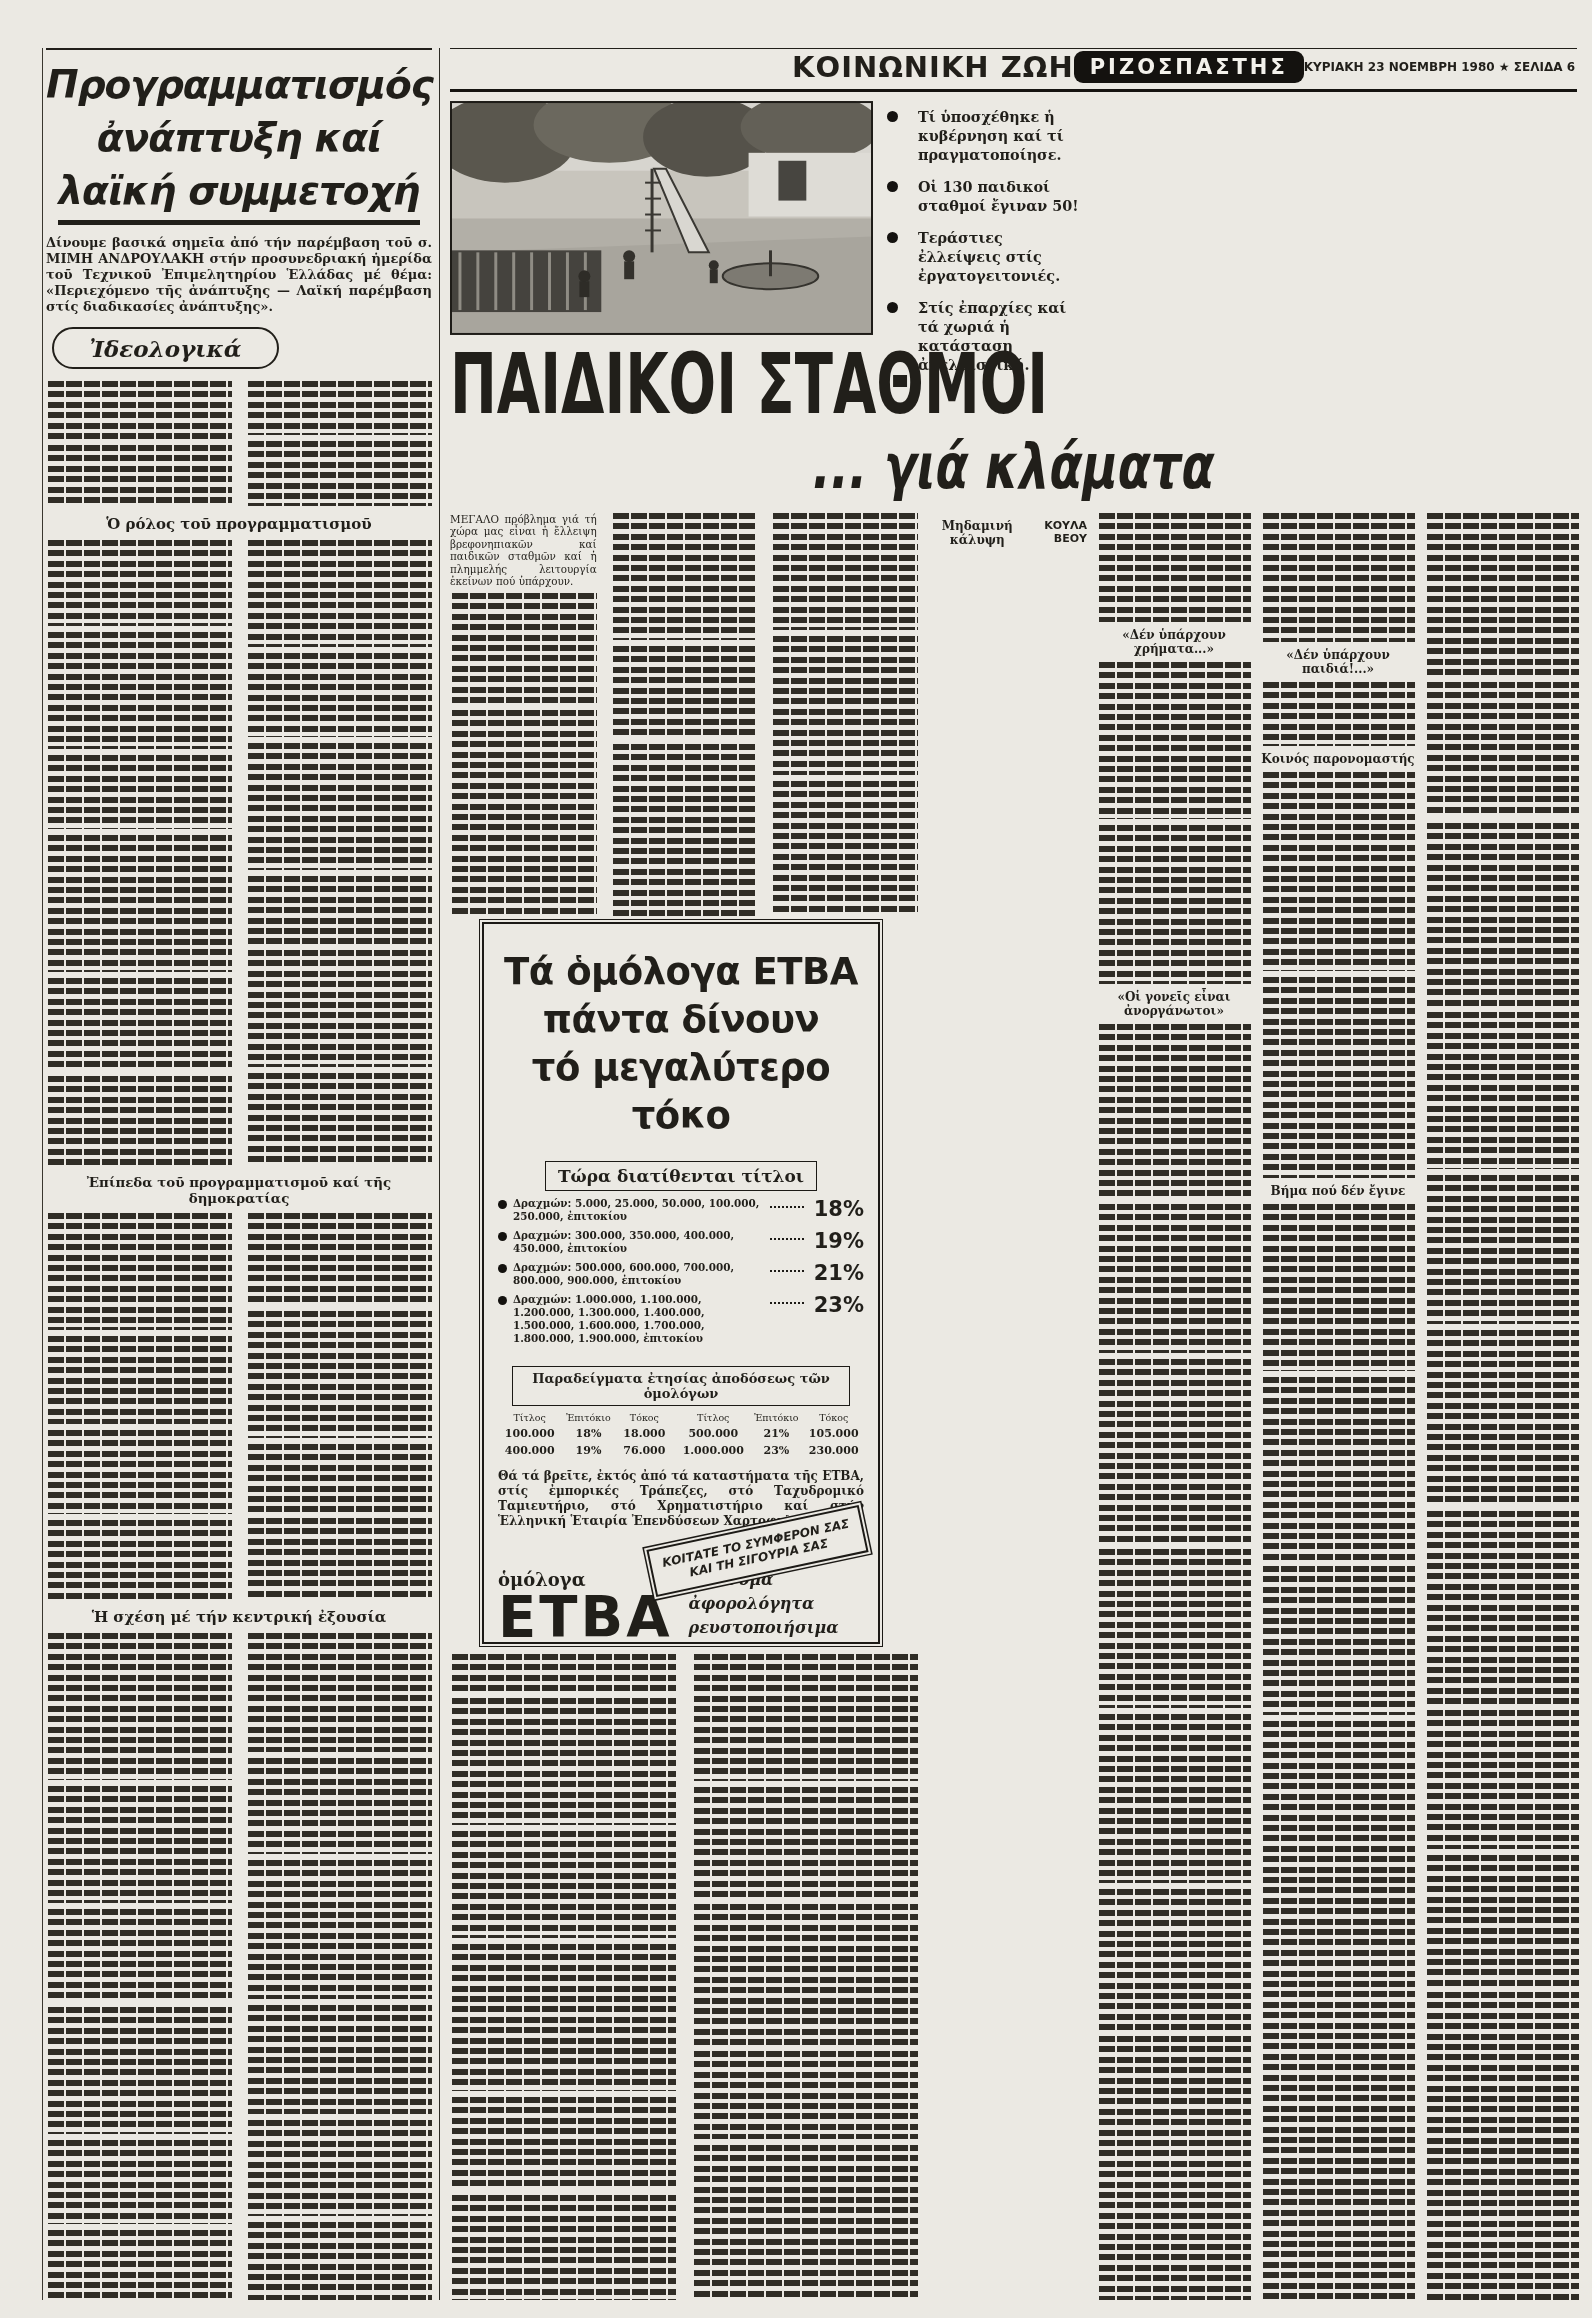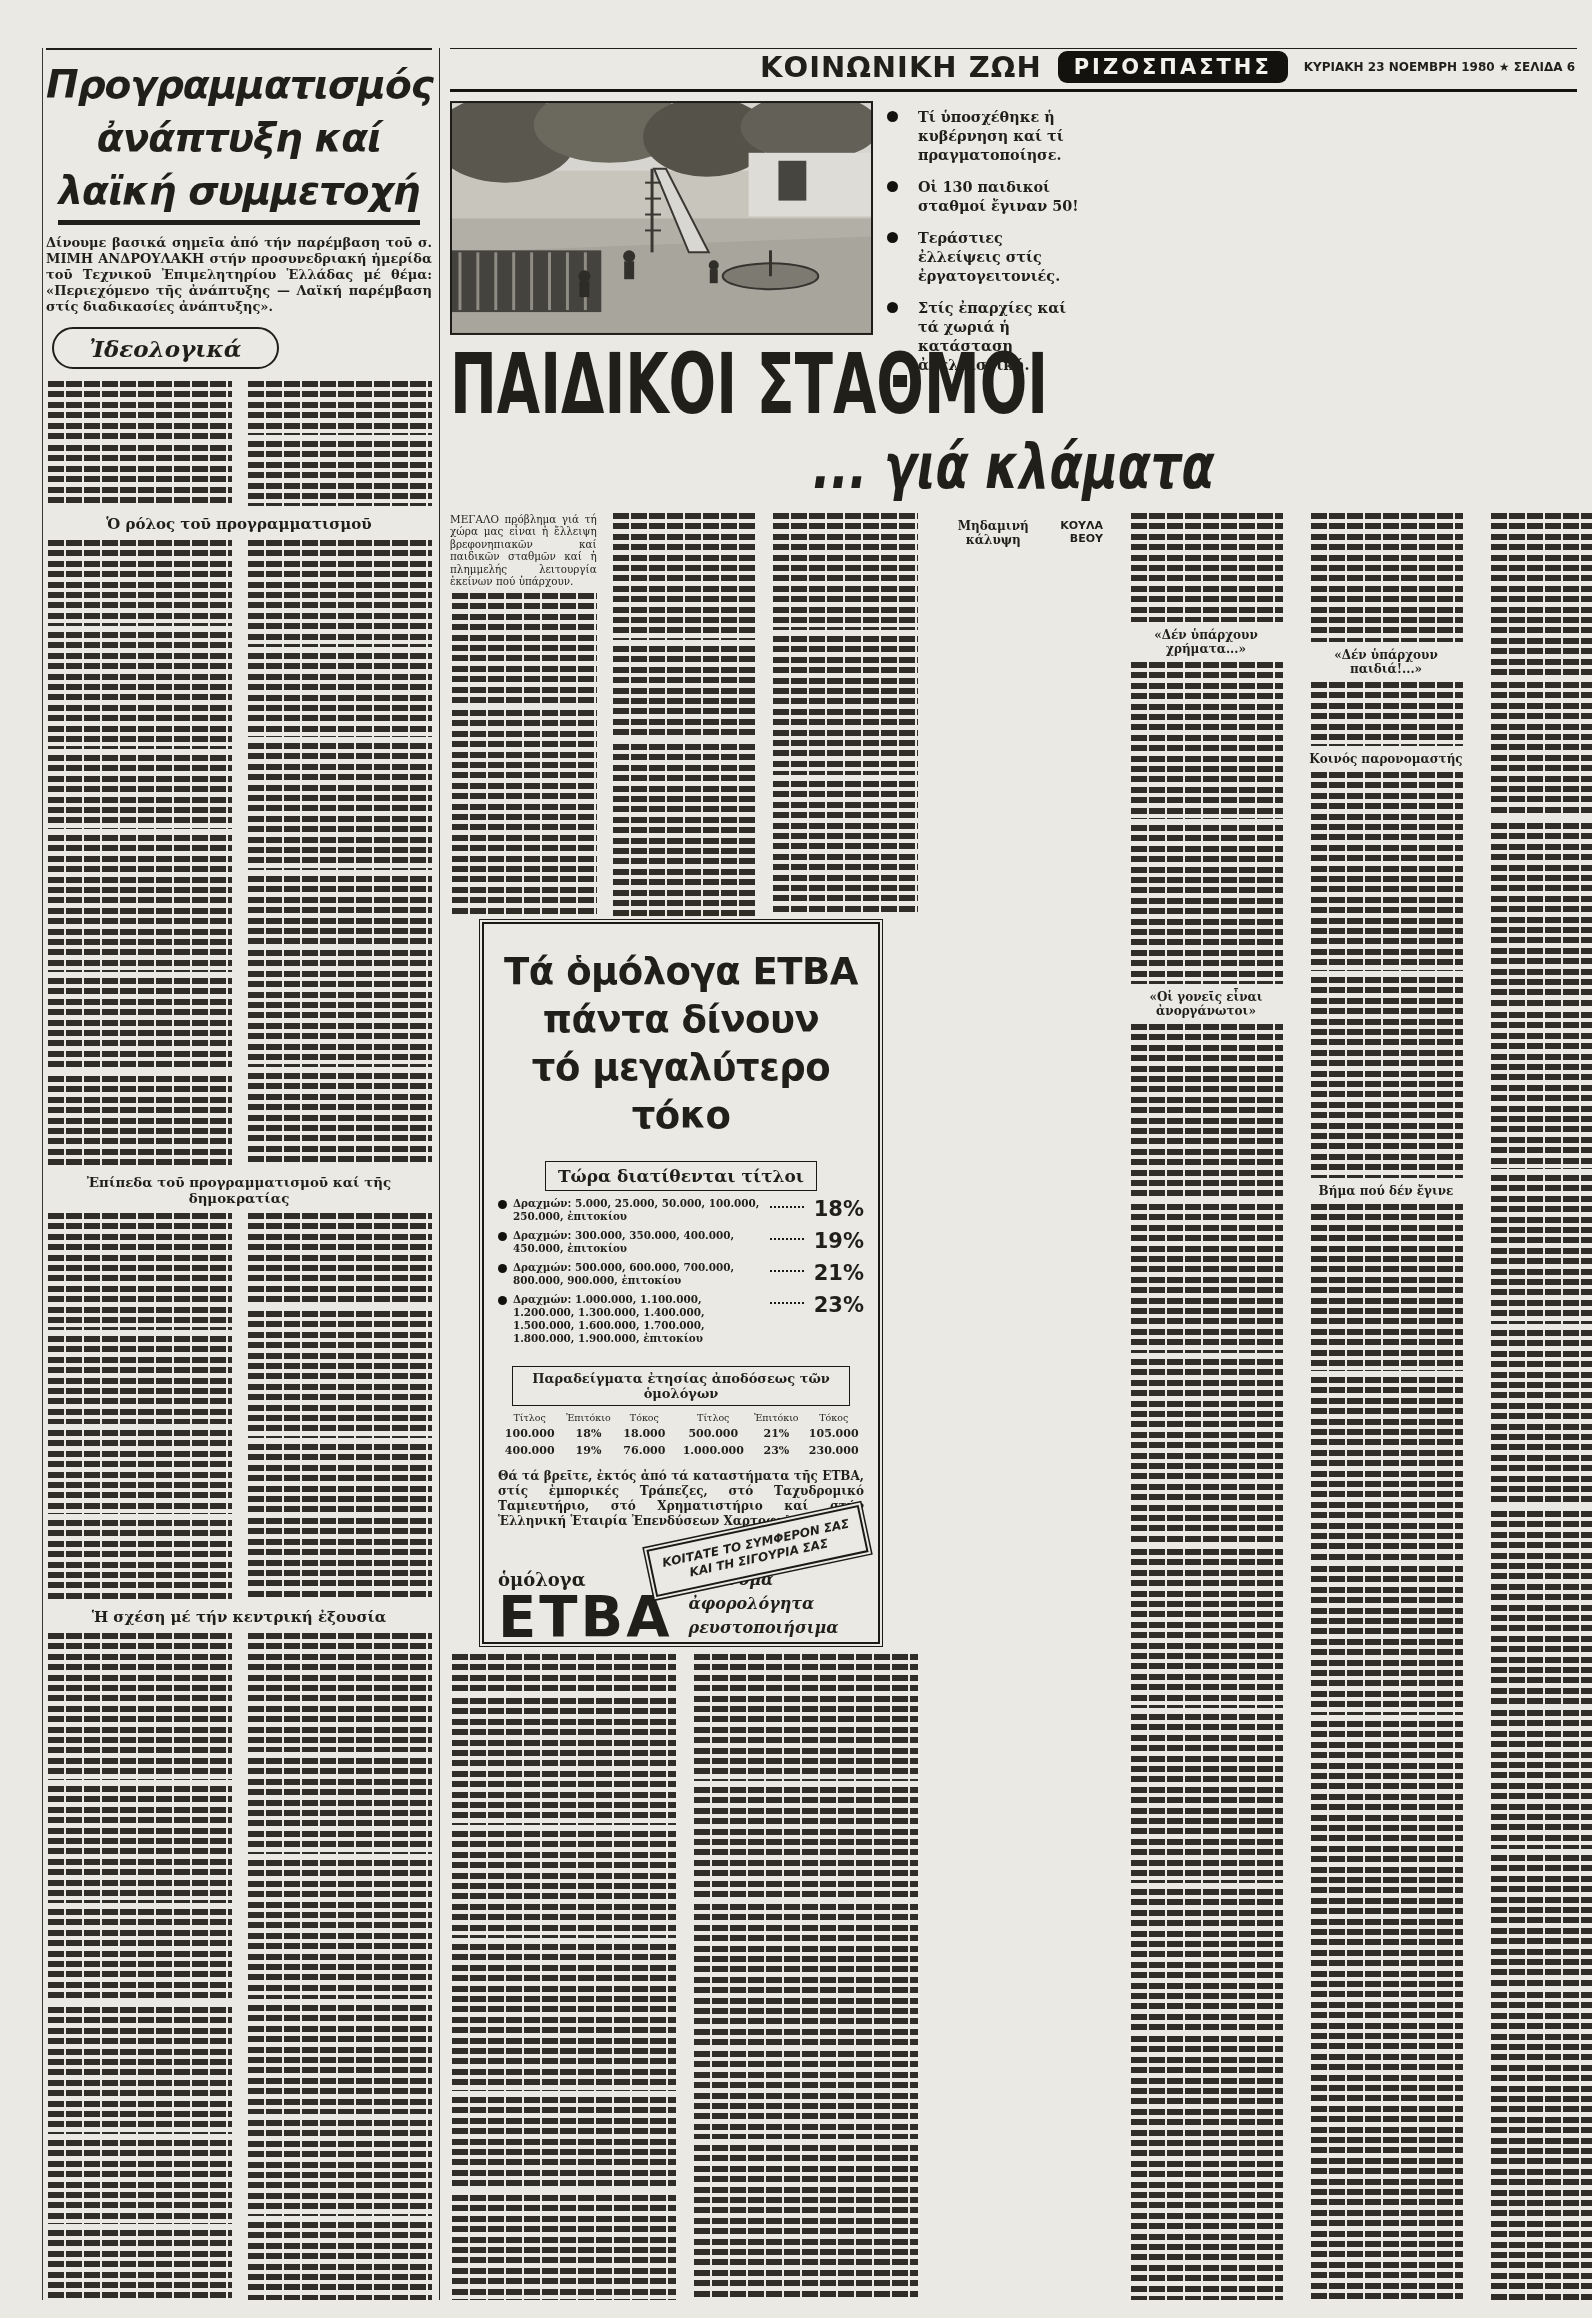--- a/index.html
+++ b/index.html
@@ -39,41 +39,41 @@
   .blockA { height:125px; }
   .blockB { height:625px; }
   .blockC { height:386px; }
   .blockD { flex:1; }
   .sec-head { text-align:center; font-weight:bold; font-size:15px; margin:9px 0 7px; }
   .sec-head.long { font-size:13.4px; }
 
   
   .right-region { position:absolute; left:450px; top:48px; bottom:18px; width:1127px;
     display:flex; flex-direction:column; }
-  .mast { height:44px; display:flex; align-items:center; justify-content:flex-end; gap:16px;
+  .mast { height:44px; display:flex; align-items:center; justify-content:flex-end; 
     border-top:1px solid #211f1a; border-bottom:3px solid #161411; padding:0 2px 4px 0; }
   .mast-section { font-family:"DejaVu Sans", sans-serif; font-weight:bold; font-size:29px; letter-spacing:1px; }
   .mast-logo { background:#14120f; color:#f3f1eb; font-family:"DejaVu Sans", sans-serif;
     font-weight:bold; font-size:21px; letter-spacing:3px; padding:4px 16px; border-radius:9px; }
   .mast-date { font-family:"DejaVu Sans", sans-serif; font-weight:bold; font-size:12px; }
 
   .top-row { display:flex; gap:14px; height:234px; margin-top:9px; }
   .photo { width:423px; height:234px; flex:0 0 423px; }
   .bullets { list-style:none; width:197px; display:flex; flex-direction:column; gap:13px; padding-top:6px; }
   .bullets li { display:flex; gap:20px; font-weight:bold; font-size:14.4px; line-height:19px; }
   .bdot { flex:0 0 11px; width:11px; height:11px; border-radius:50%; background:#14120f; margin-top:4px; }
 
   .head-top { margin-top:6px; height:92px; }
   .head-top > div { font-family:"DejaVu Sans", sans-serif; font-weight:bold; font-size:56px;
     line-height:58px; letter-spacing:0; white-space:nowrap; transform:scaleY(1.5); transform-origin:top left; }
   .head-bottom { height:72px; display:flex; justify-content:center; }
   .head-bottom > div { font-family:"DejaVu Sans", sans-serif; font-weight:bold; font-style:italic;
     font-size:48px; line-height:50px; white-space:nowrap; transform:scaleY(1.3); transform-origin:top center; }
 
-  .main-row { flex:1; display:flex; gap:26px; margin-top:8px; }
+  .main-row { flex:1; display:flex; gap:10px; margin-top:8px; }
   .zoneA { width:468px; flex:0 0 468px; display:flex; flex-direction:column; }
   .three-col { display:flex; gap:14px; height:403px; }
   .tcol { flex:1; display:flex; flex-direction:column; gap:6px; }
   .opening { font-size:10.4px; line-height:12.4px; text-align:justify; }
   .bottom-two { flex:1; display:flex; gap:16px; margin-top:10px; }
   .bottom-two > .gcol { flex:1; }
 
   .side-col { width:159px; flex:0 0 159px; display:flex; flex-direction:row; }
   .colR { width:154px; flex:0 0 154px; display:flex; flex-direction:column; }
   .subR { font-size:12px; font-weight:bold; text-align:center; margin:6px 0; line-height:14px; }

